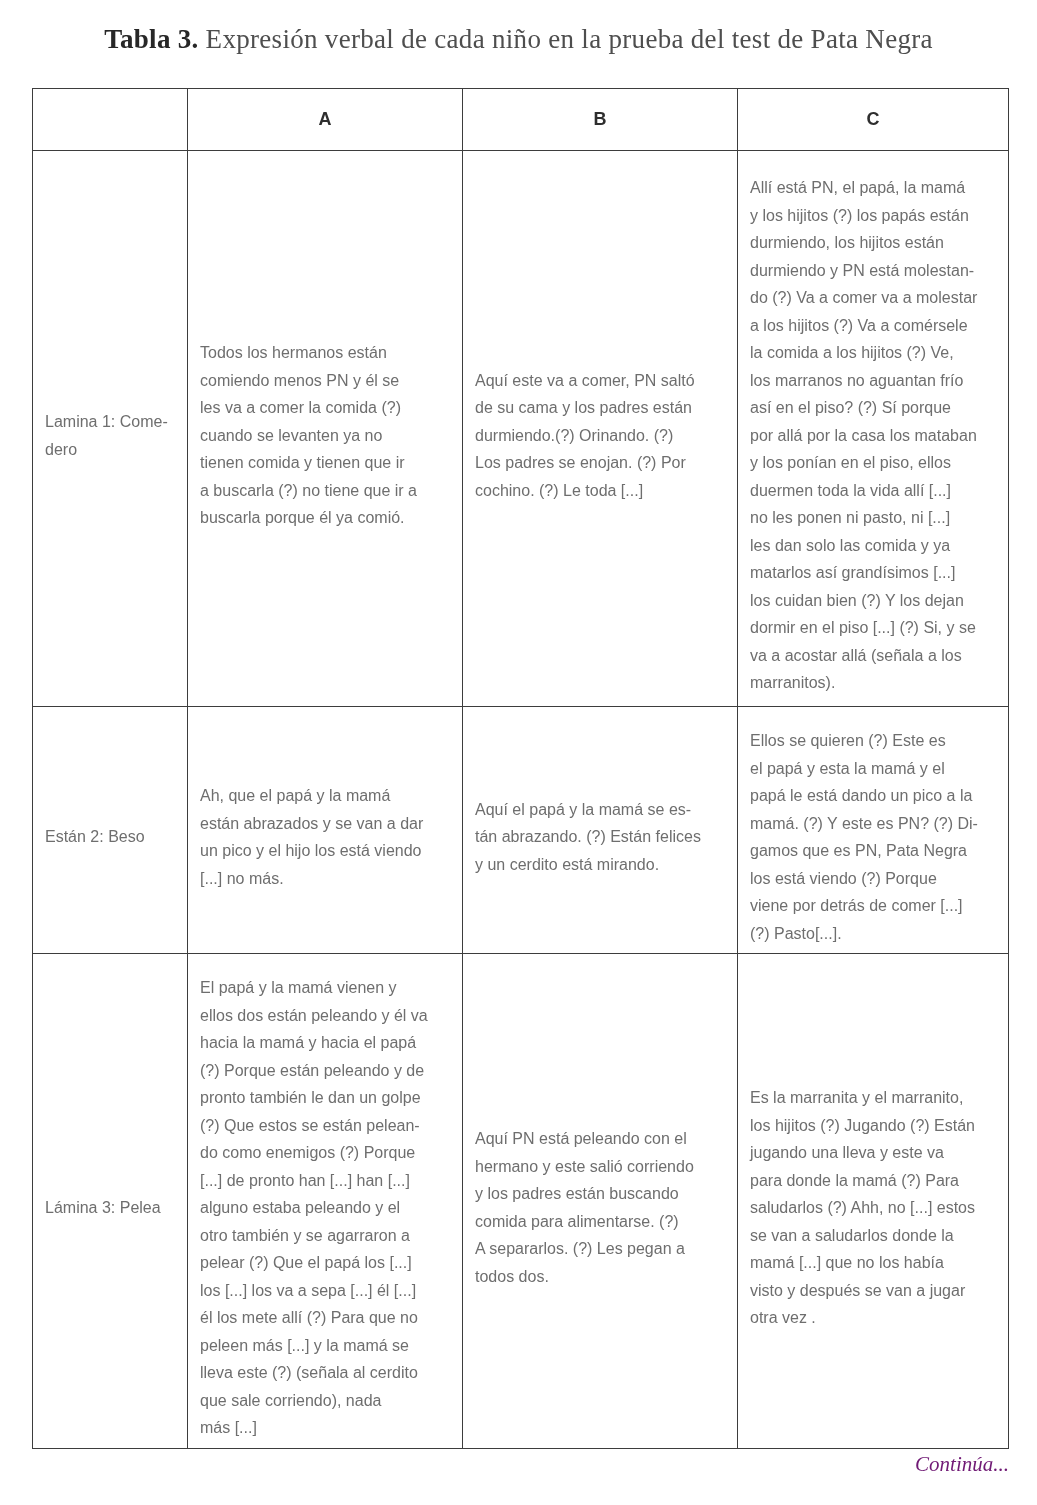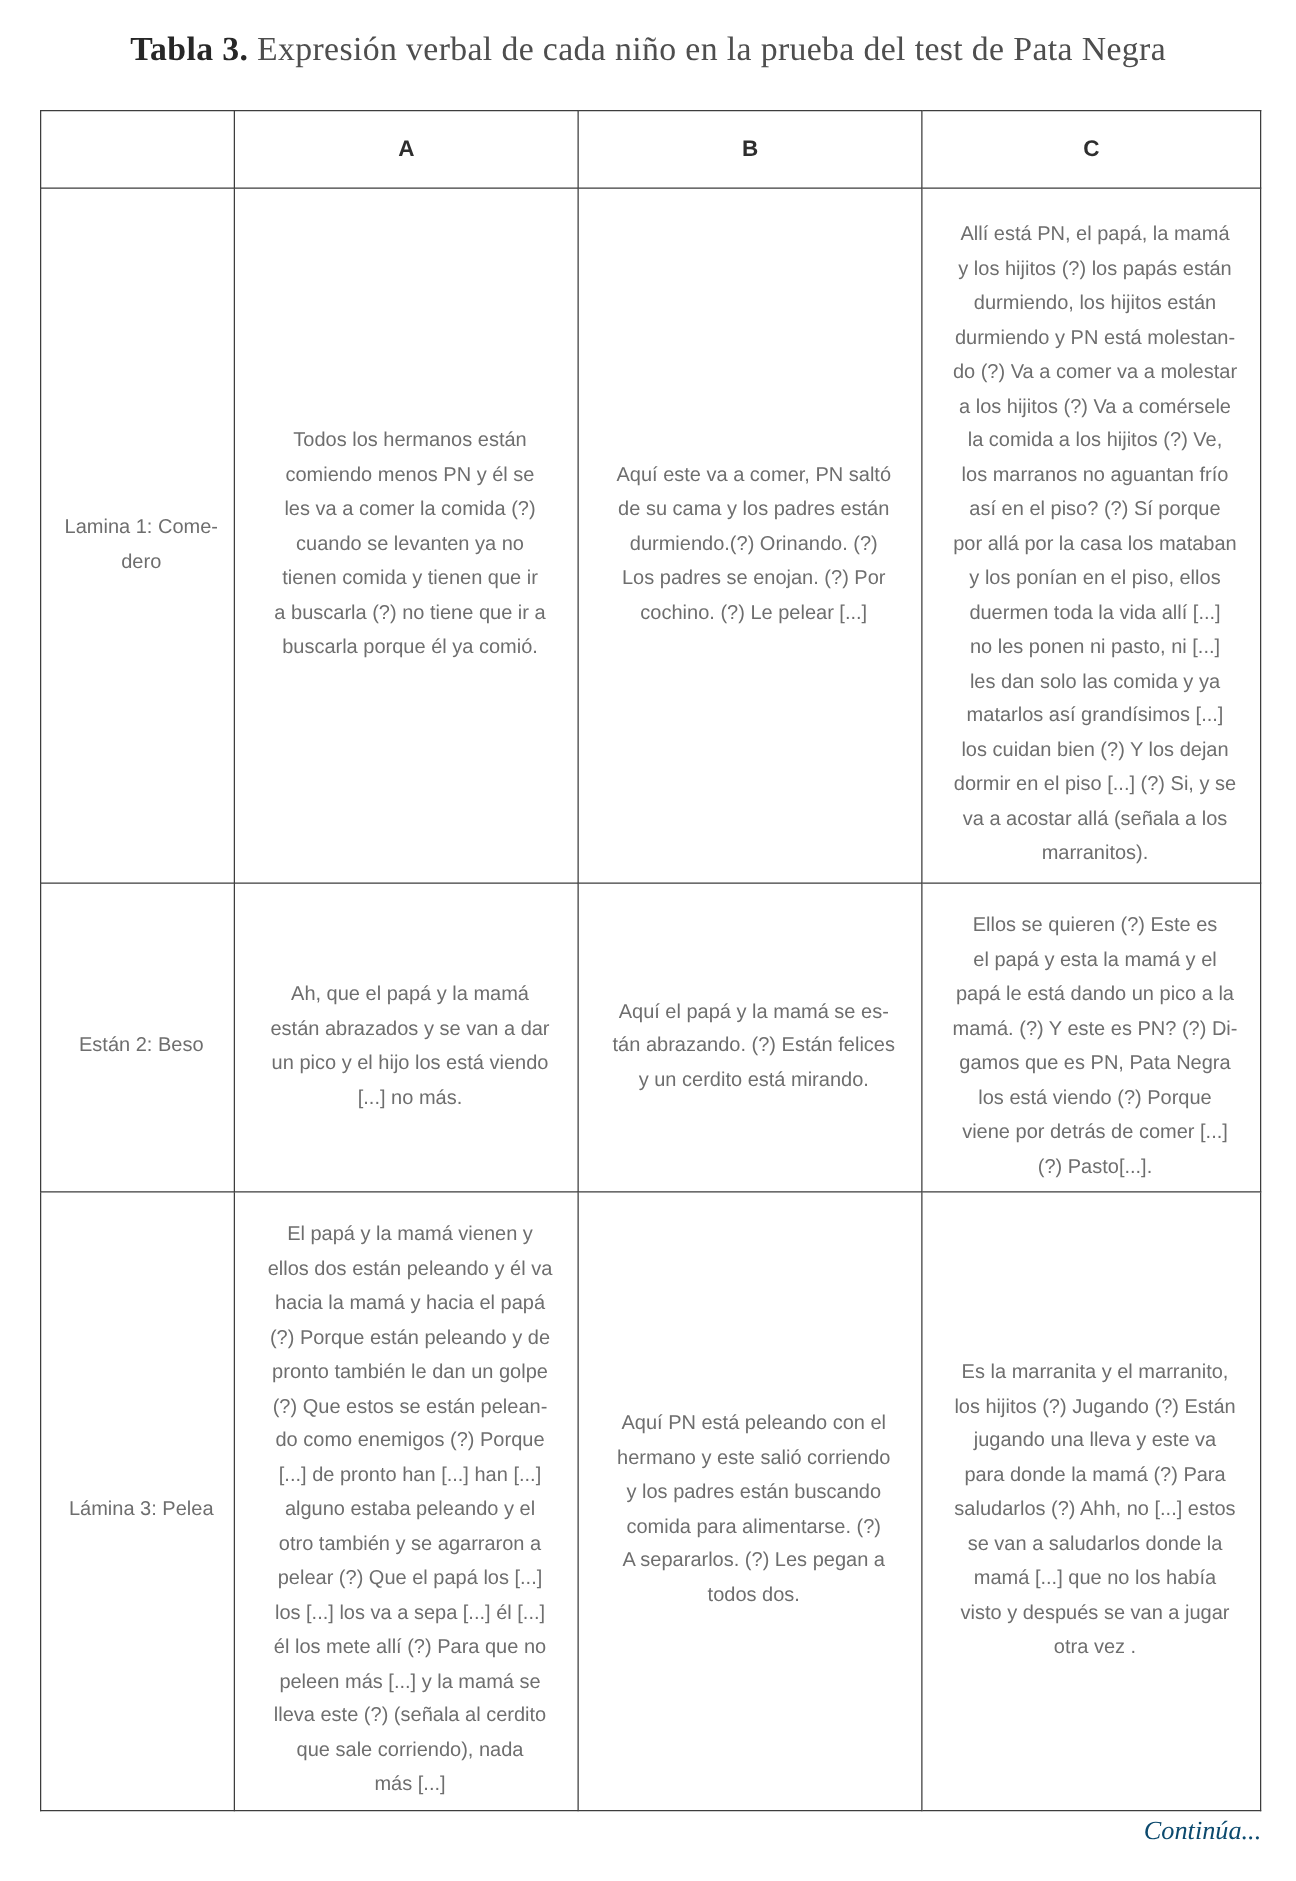--- a/index.html
+++ b/index.html
@@ -58,36 +58,36 @@
   .data-table tr.row-3 { height: 494px; }
   .data-table th {
     font-size: 18px;
     font-weight: bold;
     color: #2e2e2e;
     text-align: center;
     vertical-align: middle;
   }
   .data-table td {
     vertical-align: middle;
-    text-align: center;
+    text-align: left;
     padding: 20px 6px 6px 12px;
     font-size: 16px;
     line-height: 27.5px;
     color: #6e6e6e;
     white-space: pre-line;
     overflow-wrap: break-word;
   }
   .continua {
     position: absolute;
     top: 1452px;
     right: 28px;
     font-family: "Liberation Serif", serif;
     font-style: italic;
     font-size: 21px;
-    color: #0c4a6e;
+    color: #701a75;
   }
 </style>
 </head>
 <body>
 
 <div class="page">
 
   <h1 class="title"><span class="title-label">Tabla 3.</span><span>Expresión verbal de cada niño en la prueba del test de Pata Negra</span></h1>
 
   <table class="data-table">
@@ -113,21 +113,21 @@
 comiendo menos PN y él se
 les va a comer la comida (?)
 cuando se levanten ya no
 tienen comida y tienen que ir
 a buscarla (?) no tiene que ir a
 buscarla porque él ya comió.</td>
         <td>Aquí este va a comer, PN saltó
 de su cama y los padres están
 durmiendo.(?) Orinando. (?)
 Los padres se enojan. (?) Por
-cochino. (?) Le pelear [...]</td>
+cochino. (?) Le toda [...]</td>
         <td>Allí está PN, el papá, la mamá
 y los hijitos (?) los papás están
 durmiendo, los hijitos están
 durmiendo y PN está molestan-
 do (?) Va a comer va a molestar
 a los hijitos (?) Va a comérsele
 la comida a los hijitos (?) Ve,
 los marranos no aguantan frío
 así en el piso? (?) Sí porque
 por allá por la casa los mataban

